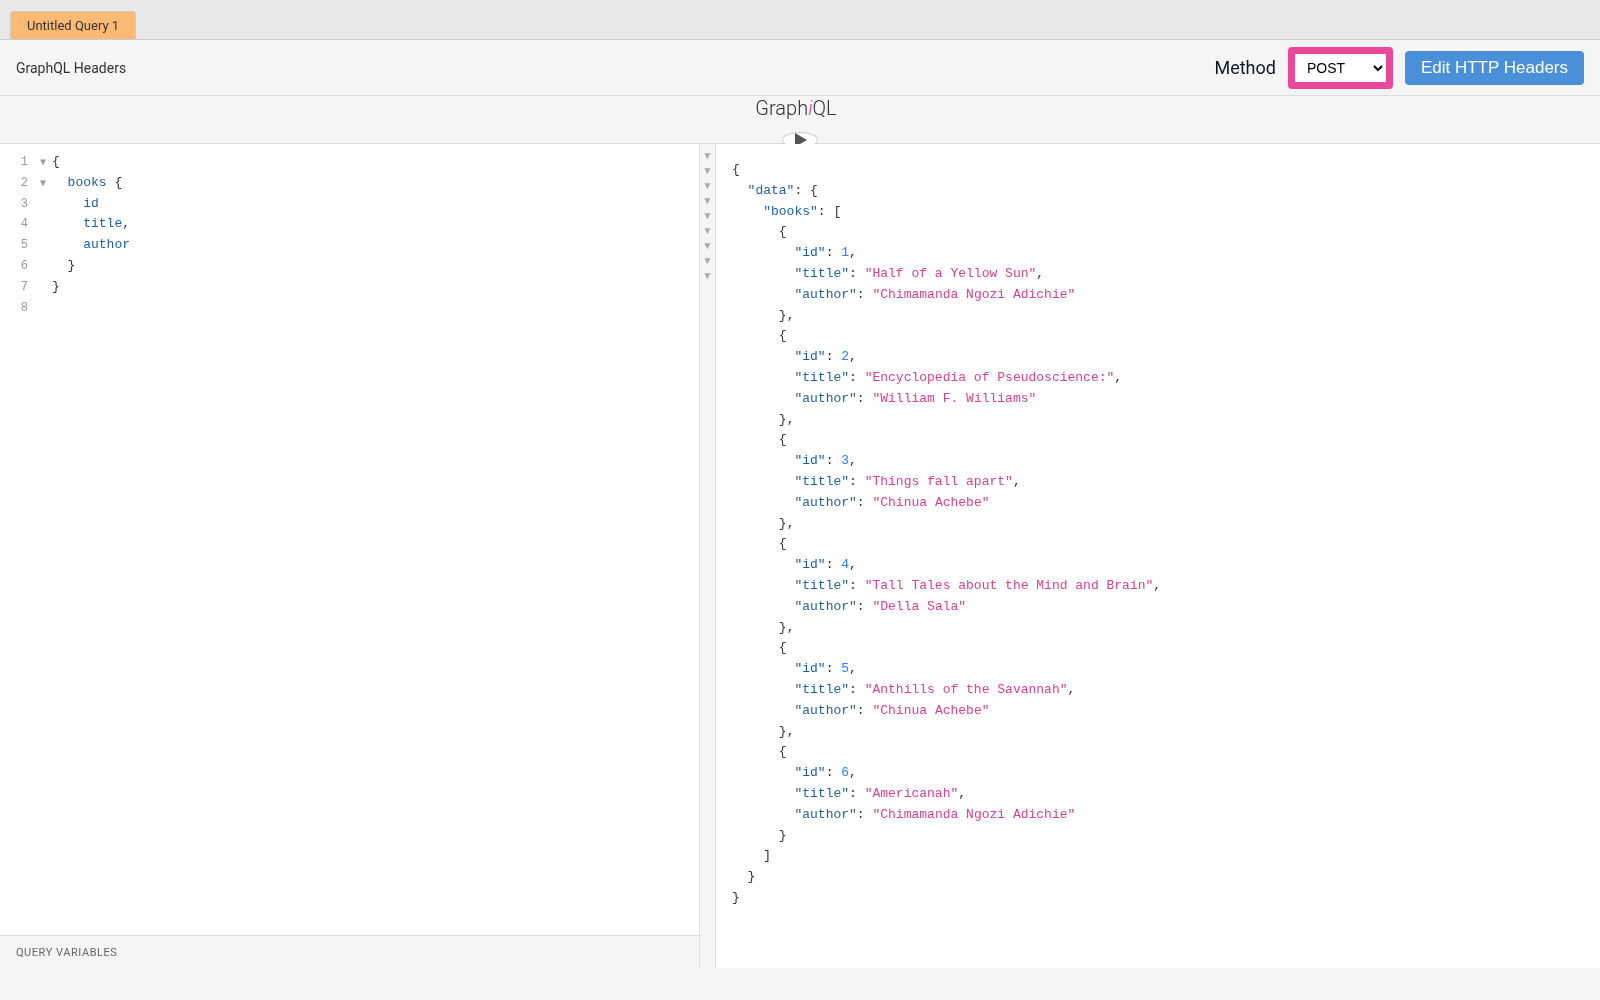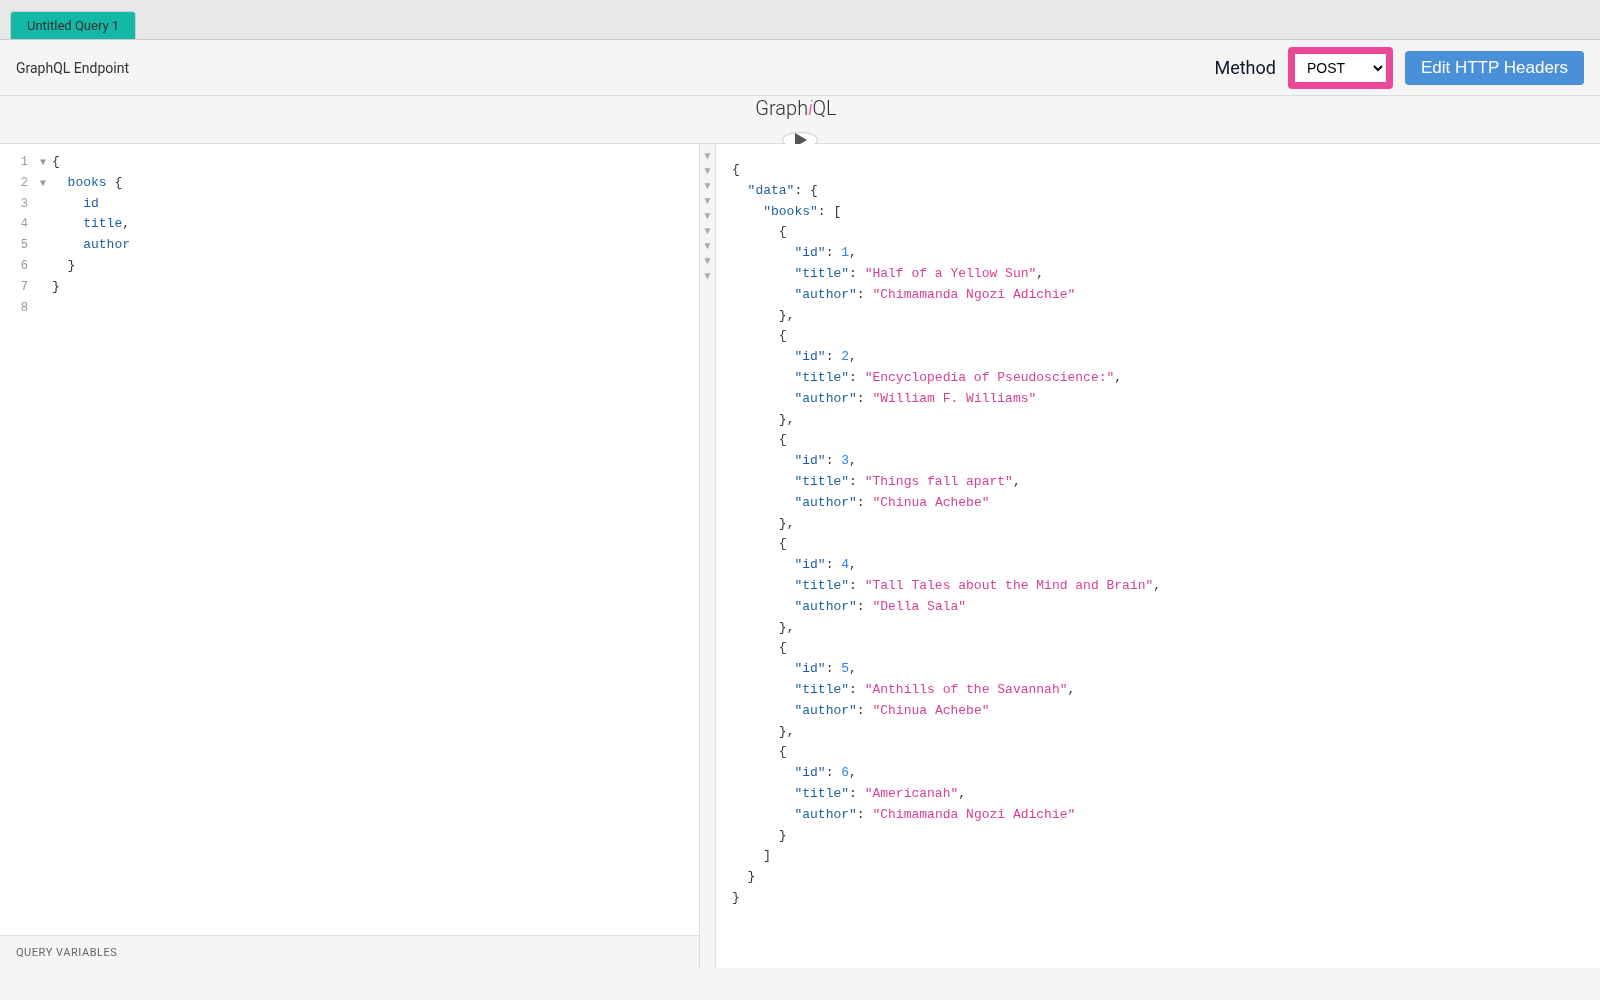--- a/index.html
+++ b/index.html
@@ -21,21 +21,21 @@
     .tab-bar {
       background: #e8e8e8;
       border-bottom: 1px solid #ccc;
       padding: 0 10px;
       height: 40px;
       display: flex;
       align-items: flex-end;
     }
 
     .tab {
-      background: #14b8a6;
+      background: #fdba74;
       border: 1px solid #ccc;
       border-bottom: none;
       padding: 6px 16px;
       font-size: 13px;
       color: #333;
       border-radius: 4px 4px 0 0;
       cursor: pointer;
       text-align: right;
     }
 
@@ -282,21 +282,21 @@
 </head>
 <body>
 
 <div class="tab-bar">
   <div class="tab">
     <span>Untitled Query 1</span>
   </div>
 </div>
 
 <div class="endpoint-bar">
-  <label class="endpoint-label">GraphQL Endpoint</label>
+  <label class="endpoint-label">GraphQL Headers</label>
   <span class="method-label">Method</span>
   <select class="method-select">
     <option>POST</option>
     <option>GET</option>
   </select>
   <button class="edit-headers-btn">Edit HTTP Headers</button>
 </div>
 
 <div class="graphiql-toolbar">
   <span class="graphiql-logo">Graph<em>i</em>QL</span>

